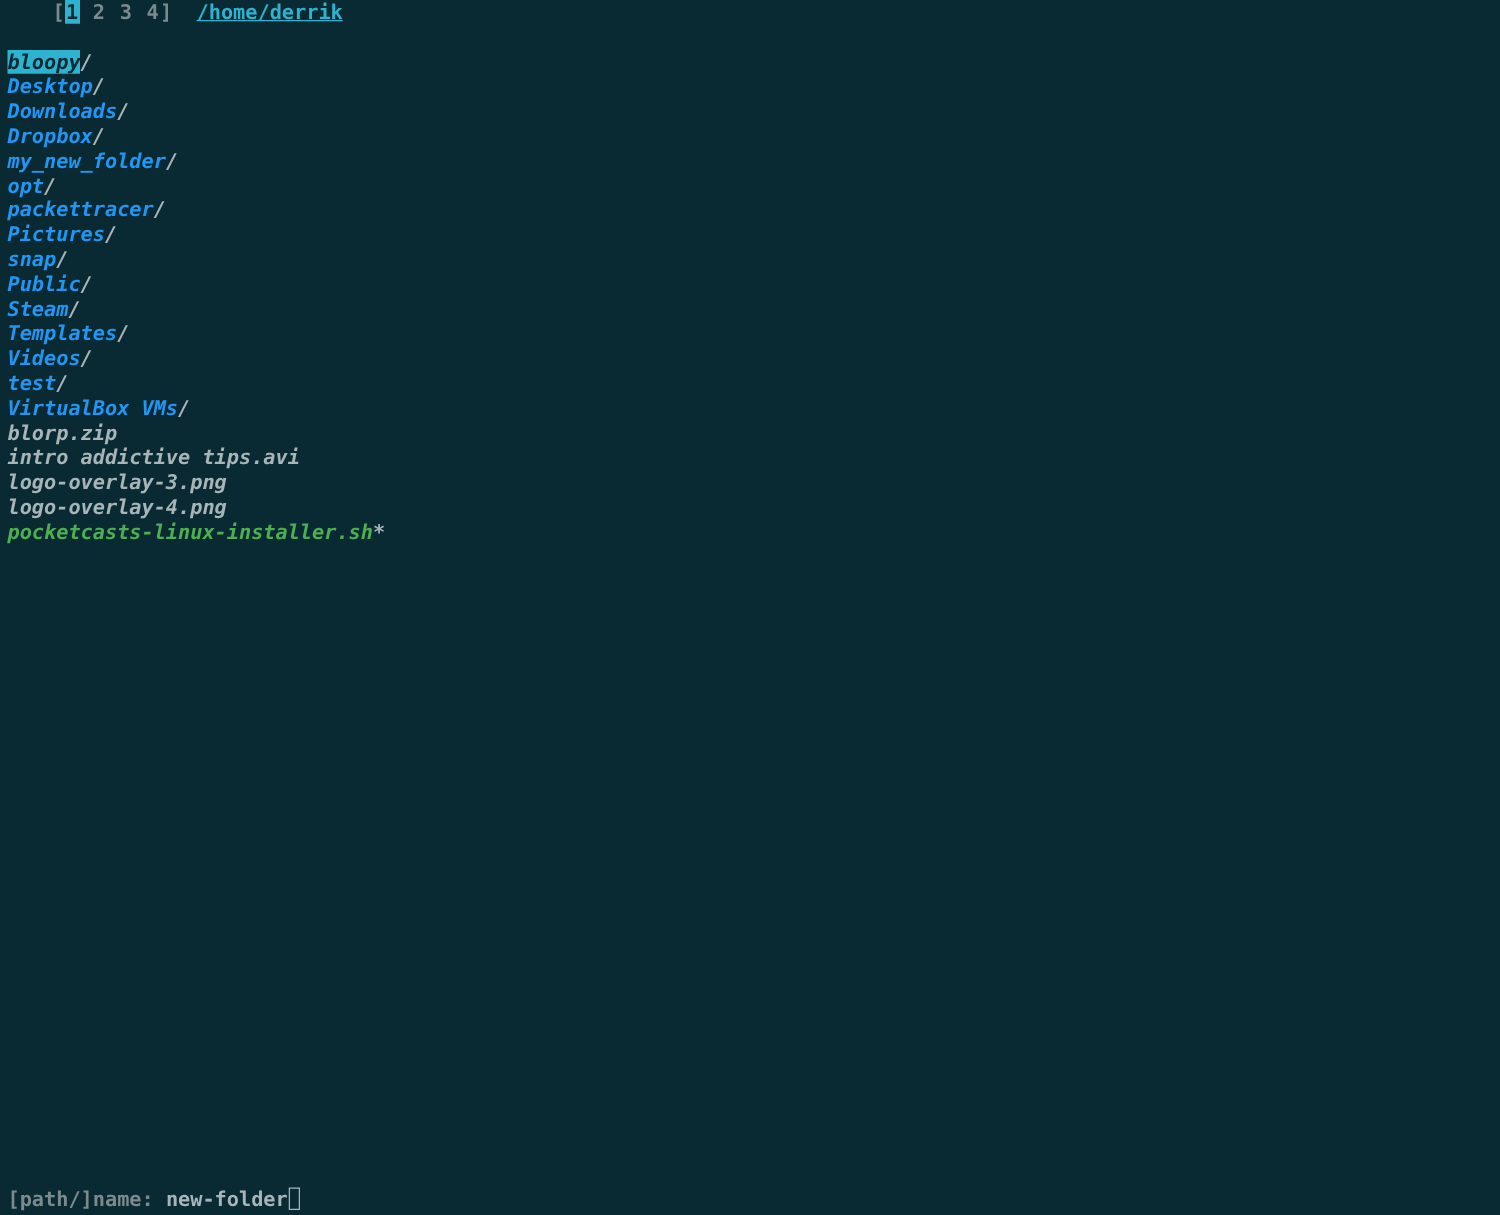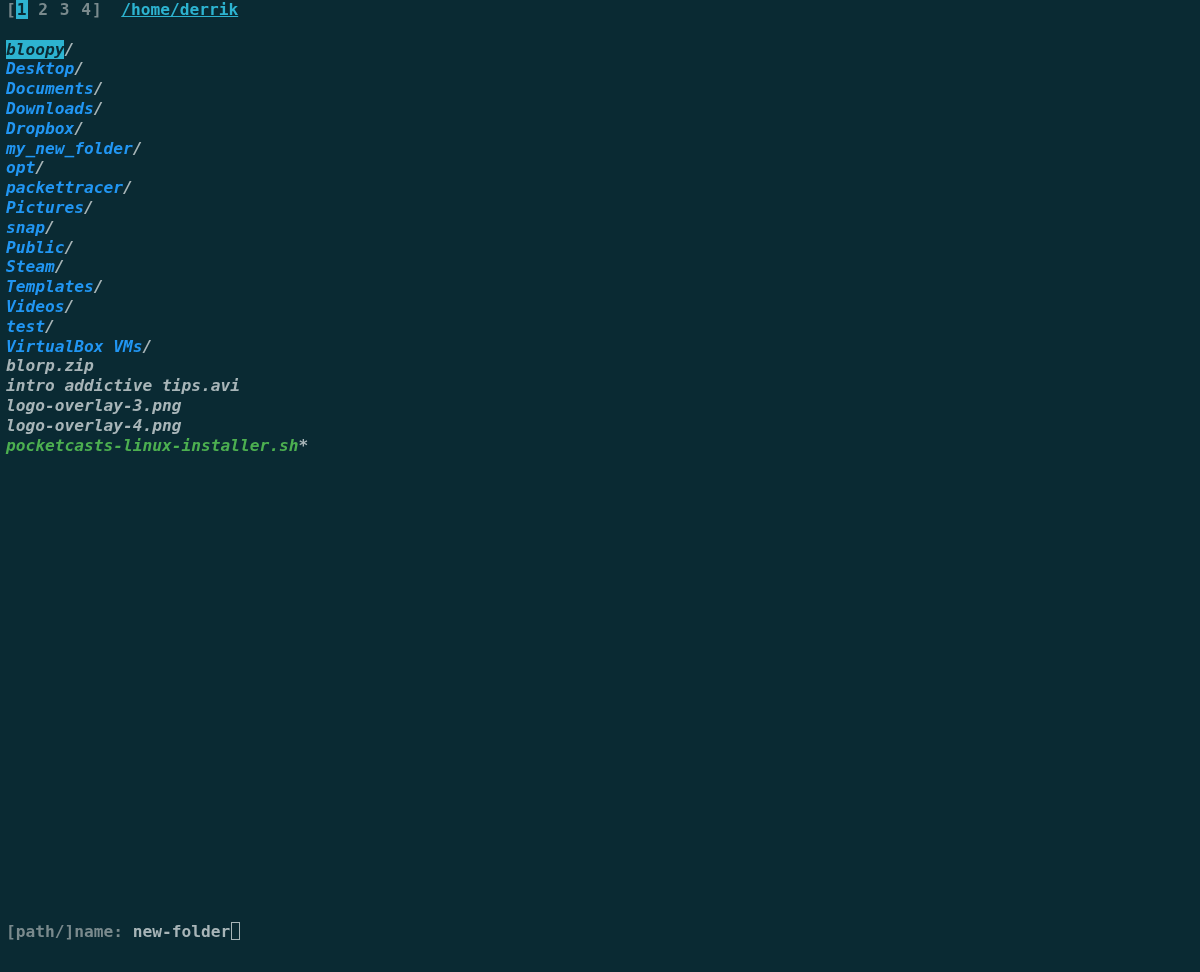--- a/index.html
+++ b/index.html
@@ -23,20 +23,21 @@
     font-weight:600;
     width:1200px;
     height:972px;
     overflow:hidden;
     position:relative;
   }
   .topline{
     padding:0 6px;
     white-space:pre;
     height:19.8px;
+    margin-left:36px;
   }
   .bracket{color:var(--bracket)}
   .tab{color:var(--bracket); padding:0 1px}
   .tab.active{
     background:var(--selbg);
     color:var(--selfg);
     padding:0 1px;
   }
   .path{color:var(--path); text-decoration:underline}
   .listing{
@@ -53,22 +54,22 @@
   .entry.dir .name{color:var(--dir)}
   .entry.exec .name{color:var(--exec)}
   .entry.file .name{color:var(--fg)}
   .entry .suffix{color:var(--fg)}
   .entry.selected .name{
     background:var(--selbg);
     color:var(--selfg);
   }
   .statusline{
     position:absolute;
-    left:0;right:0;bottom:14px;
-    padding:0 6px 16px 6px;
+    left:0;right:0;bottom:0;
+    padding:0 6px 2px 6px;
     white-space:pre;
     color:var(--bracket);
   }
   .statusline .prompt{color:var(--bracket)}
   .statusline .input{color:var(--fg)}
   .cursor{
     display:inline-block;
     width:9px;height:18px;
     border:1px solid var(--fg);
     vertical-align:-3px;
@@ -76,21 +77,20 @@
   }
 </style>
 </head>
 <body>
 
 <div class="topline"><span class="bracket">[</span><span id="tabs"><span class="tab active">1</span> <span class="tab">2</span> <span class="tab">3</span> <span class="tab">4</span></span><span class="bracket">]</span>  <span class="path">/home/derrik</span></div>
 
 <div class="listing" id="listing">
     <div class="entry dir selected"><span class="name">bloopy</span><span class="suffix">/</span></div>
     <div class="entry dir"><span class="name">Desktop</span><span class="suffix">/</span></div>
-    <div class="entry dir"><span class="name">Documents</span><span class="suffix">/</span></div>
     <div class="entry dir"><span class="name">Downloads</span><span class="suffix">/</span></div>
     <div class="entry dir"><span class="name">Dropbox</span><span class="suffix">/</span></div>
     <div class="entry dir"><span class="name">my_new_folder</span><span class="suffix">/</span></div>
     <div class="entry dir"><span class="name">opt</span><span class="suffix">/</span></div>
     <div class="entry dir"><span class="name">packettracer</span><span class="suffix">/</span></div>
     <div class="entry dir"><span class="name">Pictures</span><span class="suffix">/</span></div>
     <div class="entry dir"><span class="name">snap</span><span class="suffix">/</span></div>
     <div class="entry dir"><span class="name">Public</span><span class="suffix">/</span></div>
     <div class="entry dir"><span class="name">Steam</span><span class="suffix">/</span></div>
     <div class="entry dir"><span class="name">Templates</span><span class="suffix">/</span></div>

